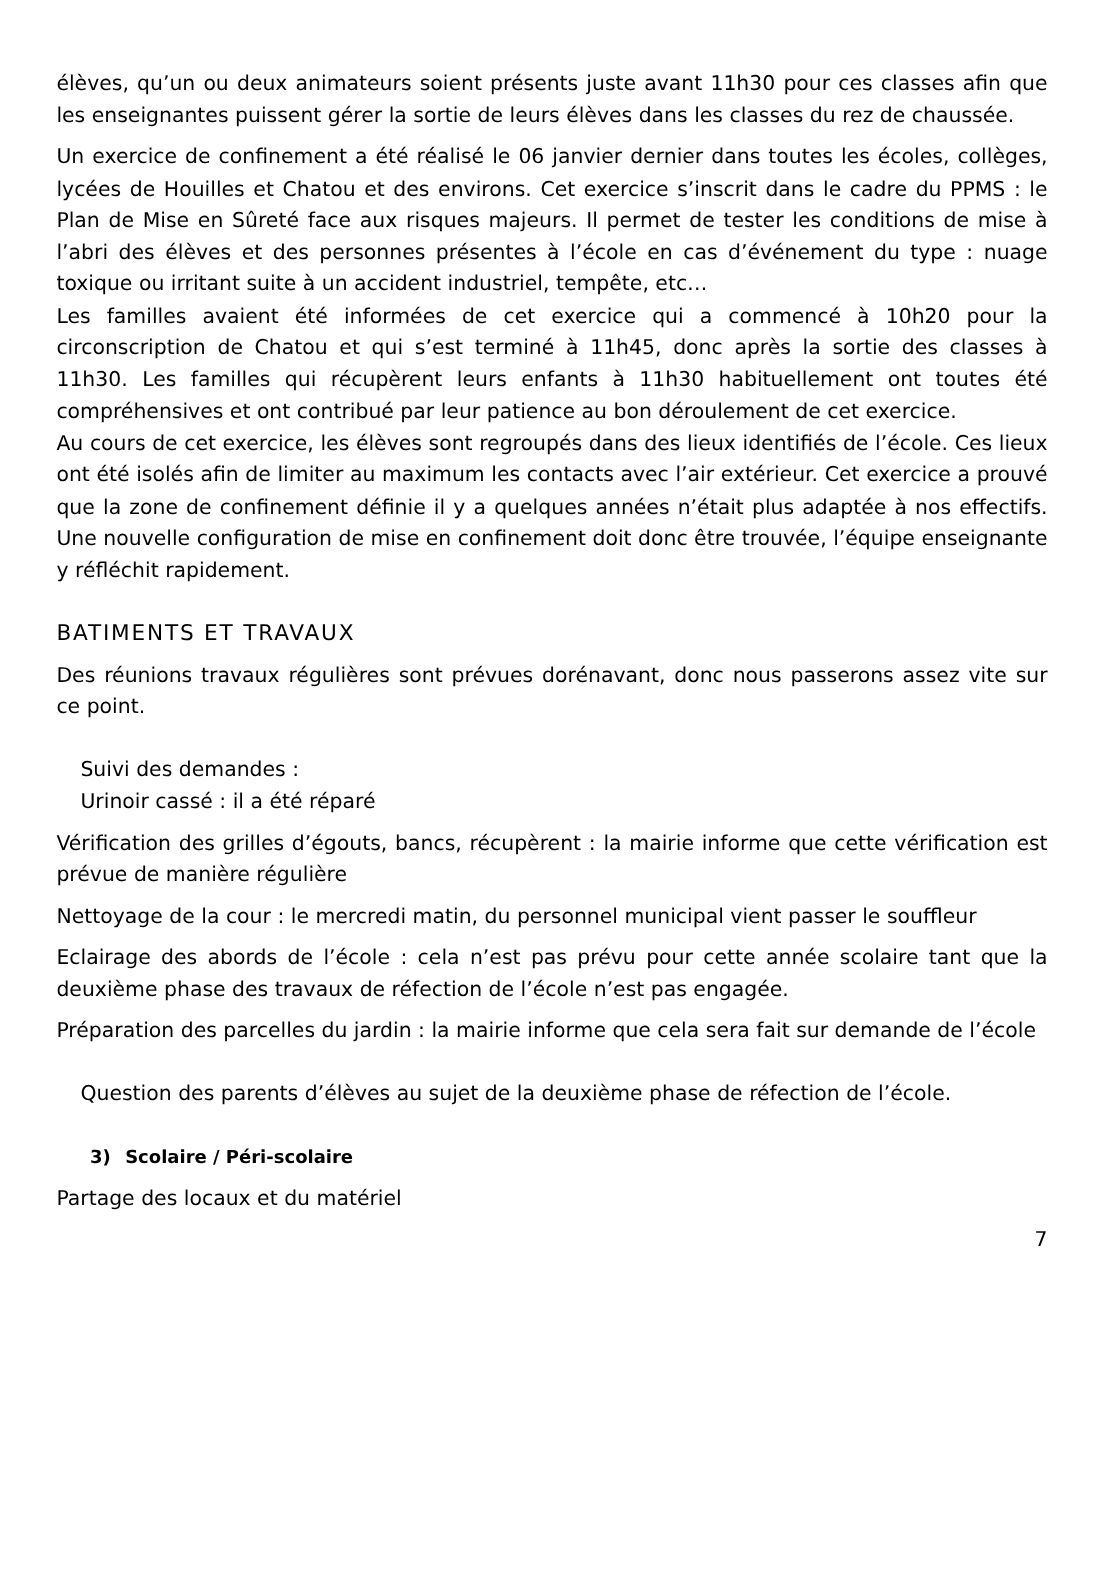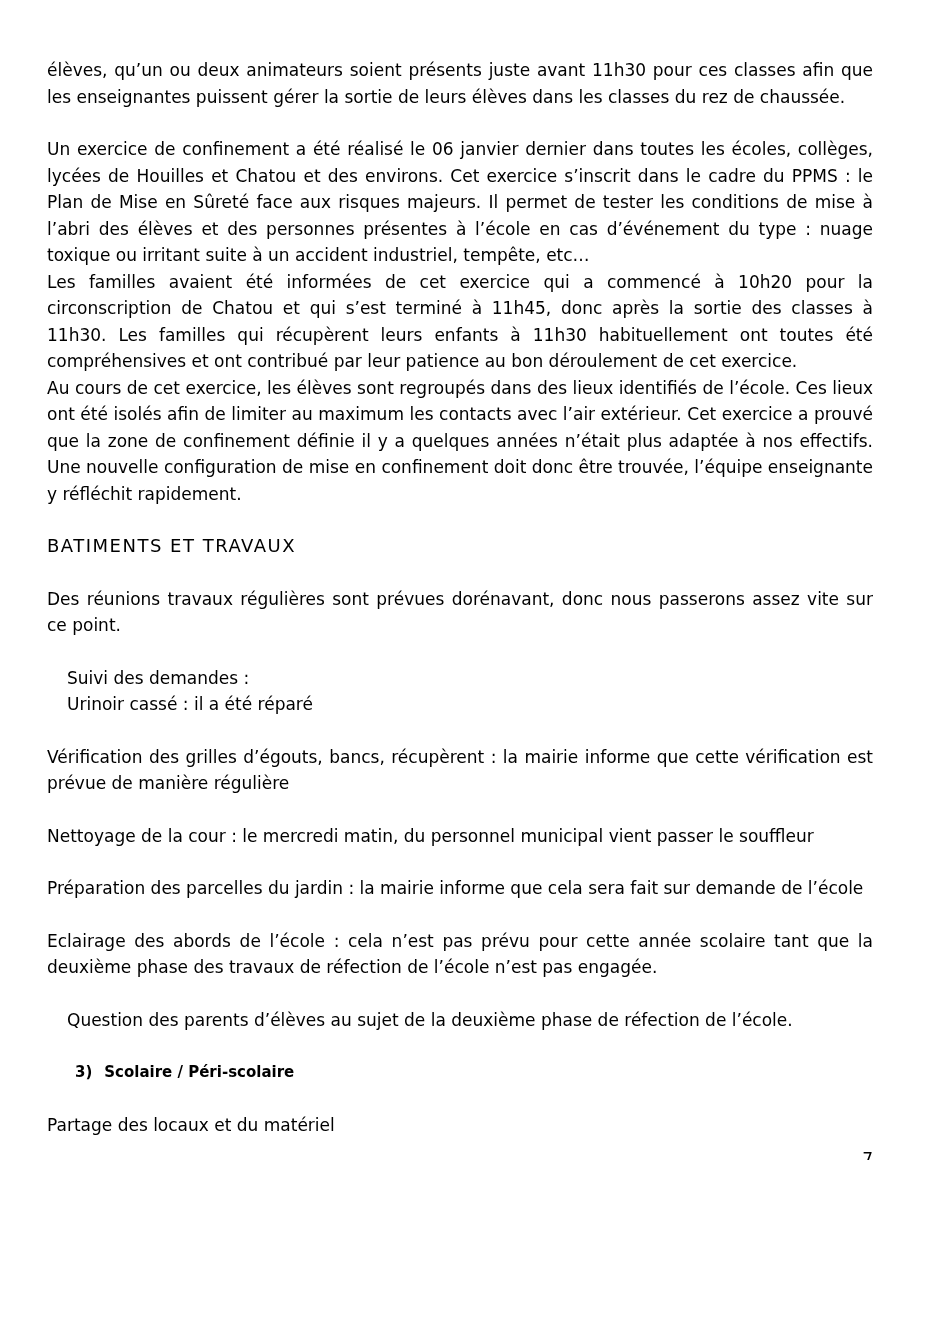--- a/index.html
+++ b/index.html
@@ -11,21 +11,21 @@
     background: #ffffff;
     color: #000000;
     font-family: "DejaVu Sans", "Liberation Sans", sans-serif;
     font-size: 17px;
     line-height: 26.5px;
     padding: 57px 52px 0 47px;
     overflow: hidden;
   }
   .para {
     text-align: justify;
-    margin-top: 26px;
+    margin-top: 8px;
   }
   .para.no-gap { margin-top: 0; }
   .para.first { margin-top: 0; }
   .line {
     text-align: left;
     margin-top: 0;
     margin-left: 20px;
   }
   .block { margin-top: 26px; }
   .heading {
@@ -64,23 +64,23 @@
 
   <div class="block">
     <div class="line">Suivi des demandes :</div>
     <div class="line">Urinoir cassé : il a été réparé</div>
   </div>
 
   <p class="para">Vérification des grilles d’égouts, bancs, récupèrent : la mairie informe que cette vérification est prévue de manière régulière</p>
 
   <p class="para">Nettoyage de la cour : le mercredi matin, du personnel municipal vient passer le souffleur</p>
 
+  <p class="para">Eclairage des abords de l’école : cela n’est pas prévu pour cette année scolaire tant que la deuxième phase des travaux de réfection de l’école n’est pas engagée.</p>
+
   <p class="para">Préparation des parcelles du jardin : la mairie informe que cela sera fait sur demande de l’école</p>
-
-  <p class="para">Eclairage des abords de l’école : cela n’est pas prévu pour cette année scolaire tant que la deuxième phase des travaux de réfection de l’école n’est pas engagée.</p>
 
   <div class="block">
     <div class="line">Question des parents d’élèves au sujet de la deuxième phase de réfection de l’école.</div>
   </div>
 
   <h3 class="sub-heading">
     <span class="num">3)</span><span>Scolaire / Péri-scolaire</span>
   </h3>
 
   <p class="para">Partage des locaux et du matériel</p>

